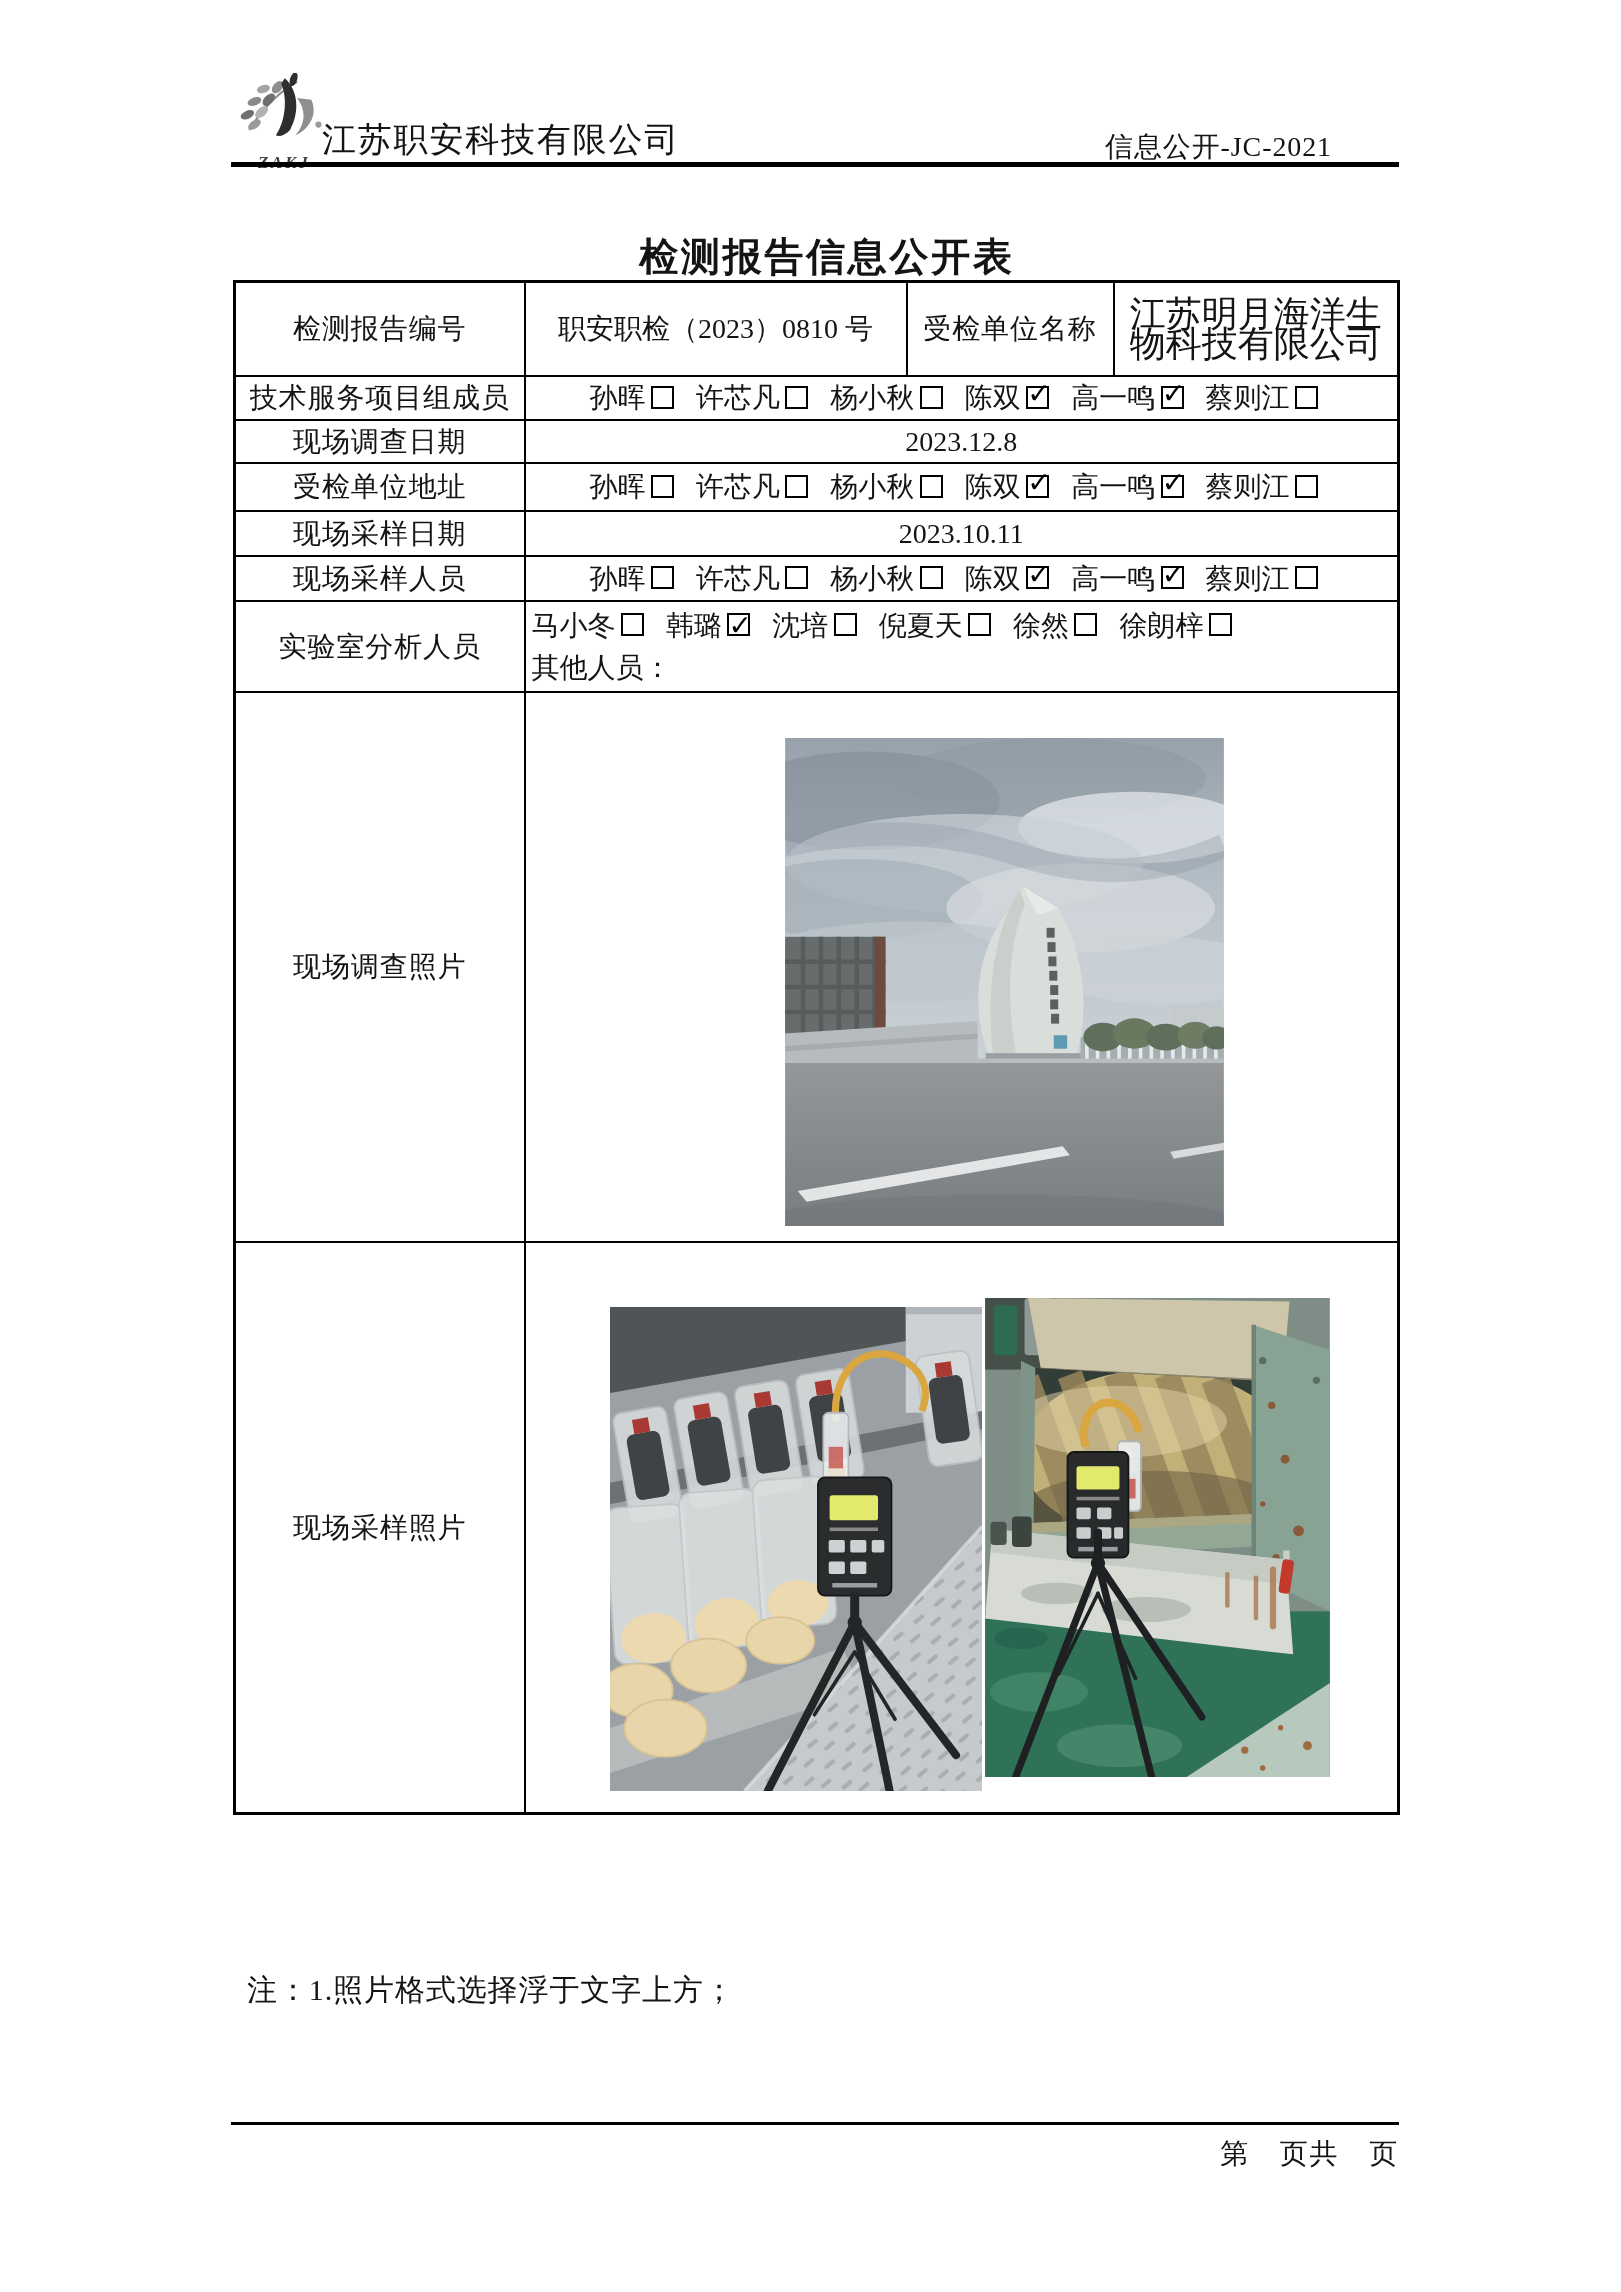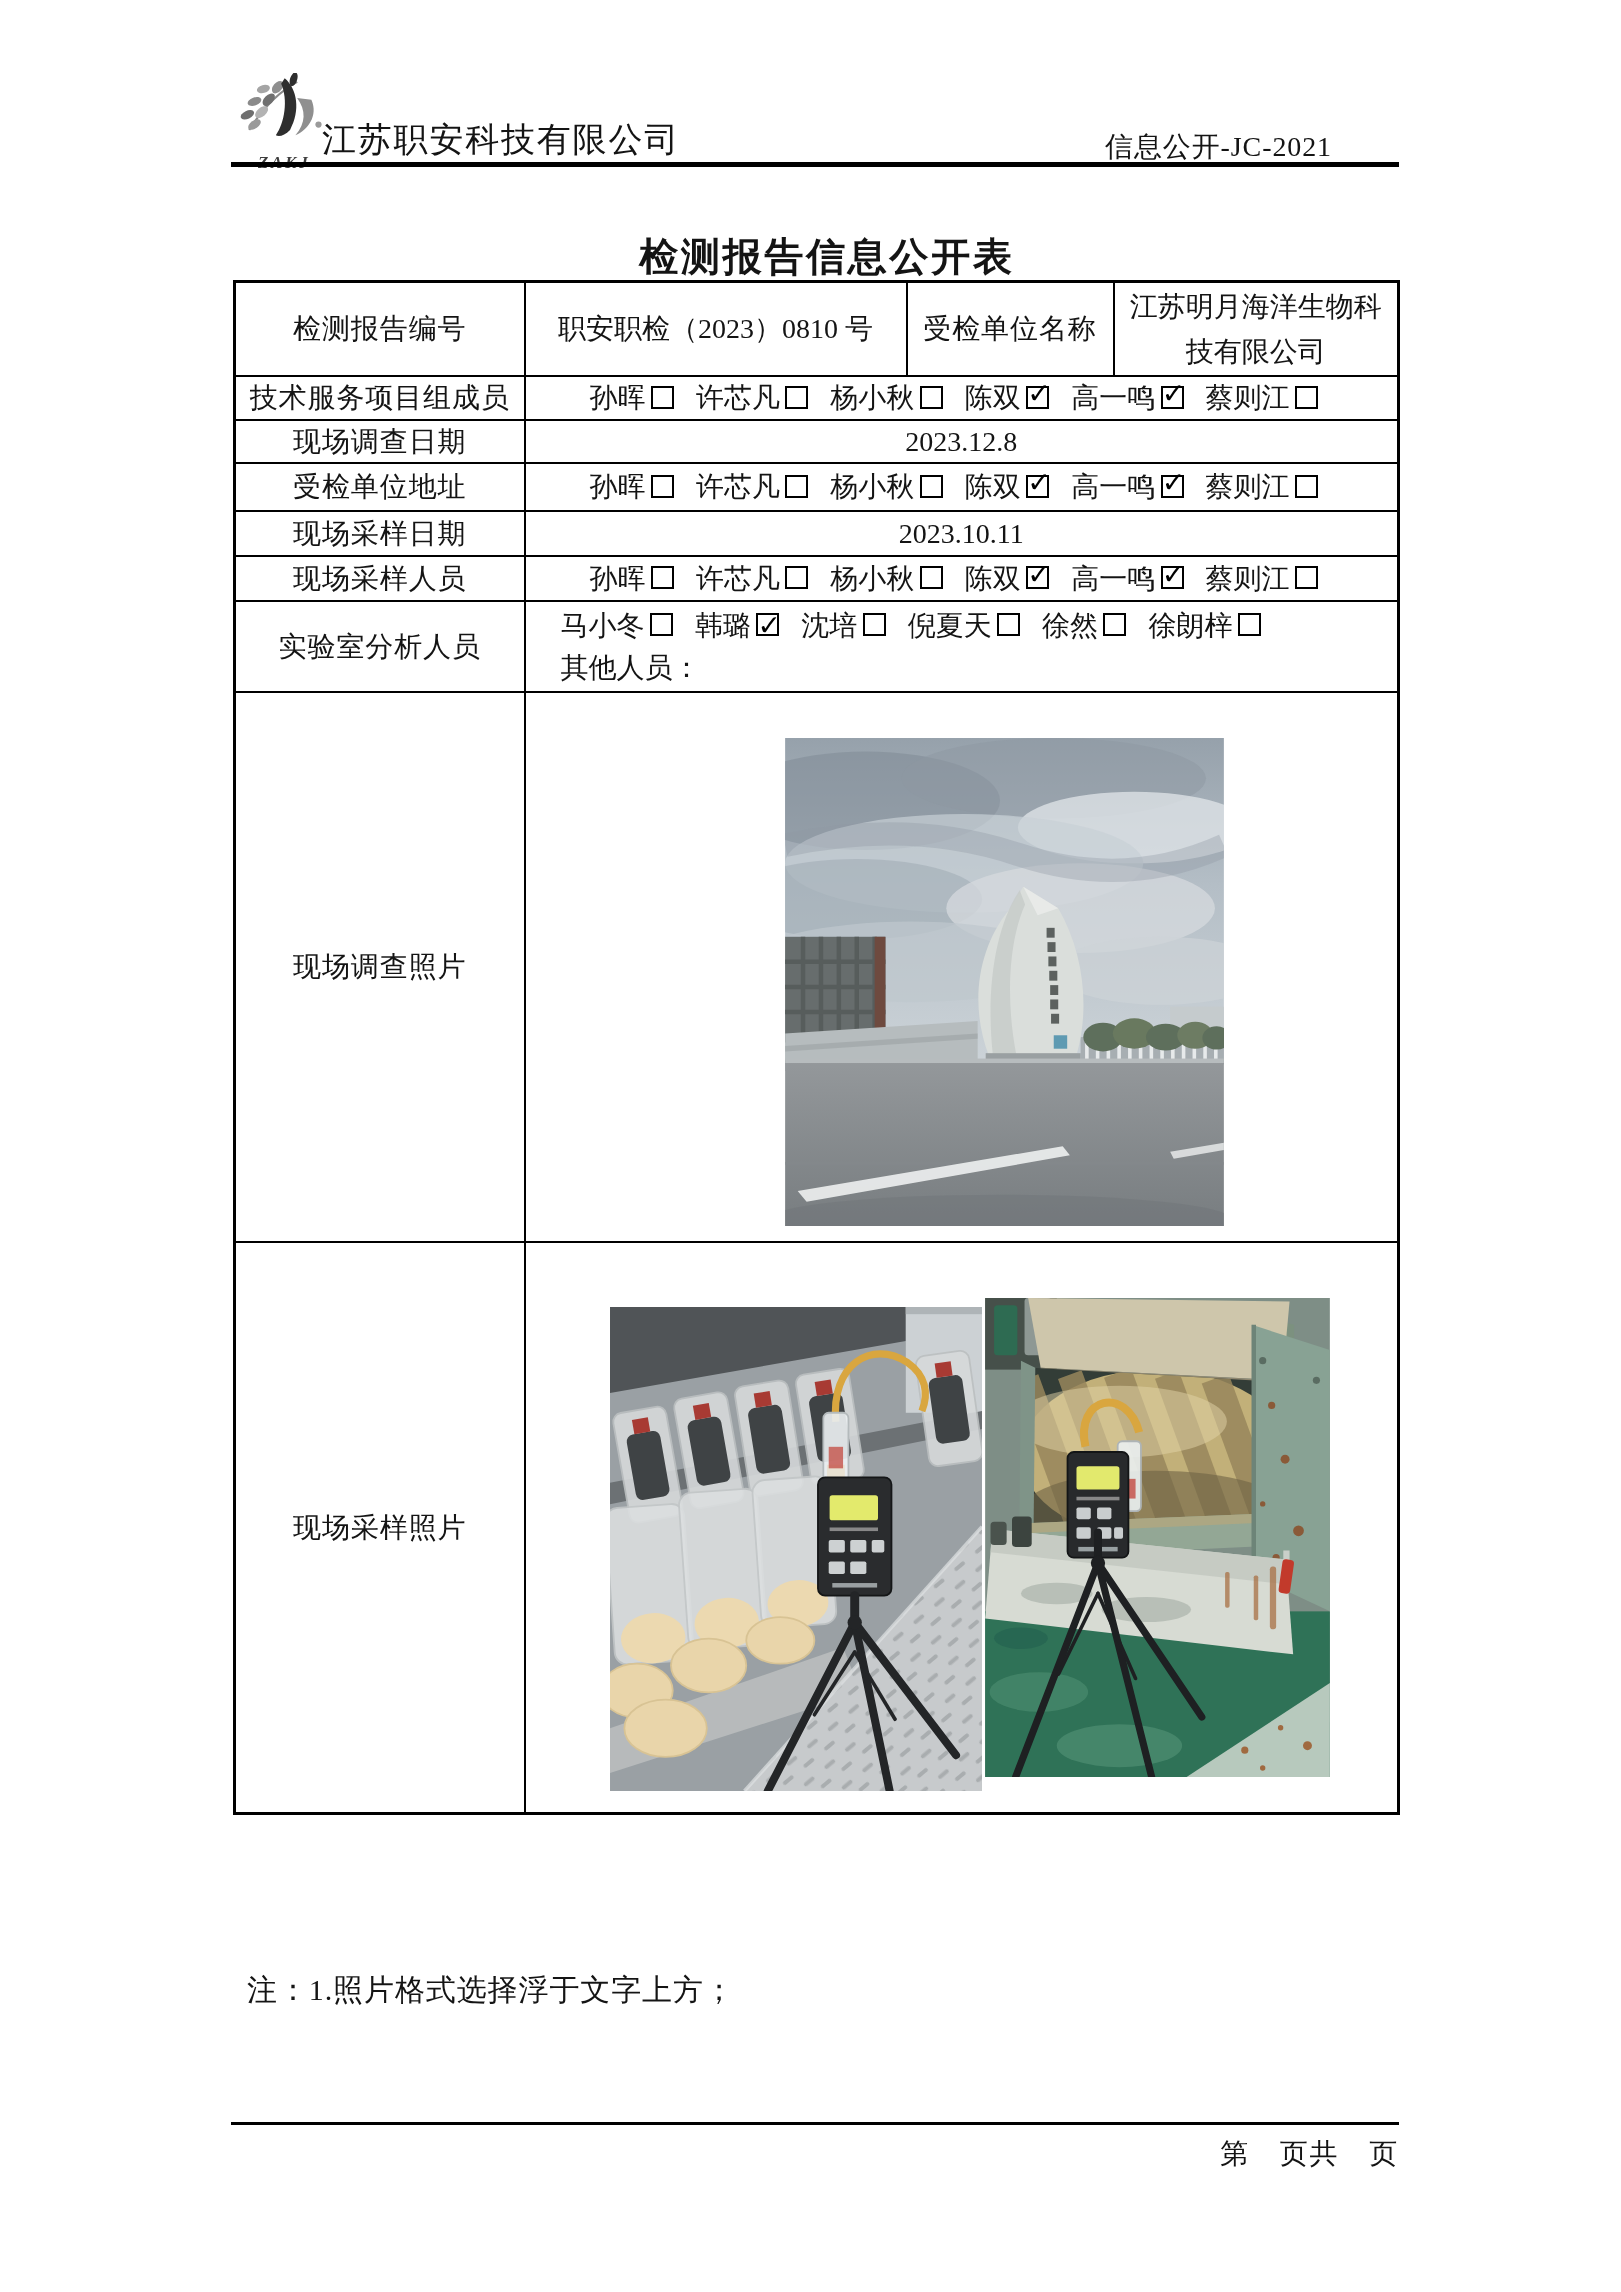--- a/index.html
+++ b/index.html
@@ -20,31 +20,31 @@
 
   
   .main-table{position:absolute;left:233px;top:280px;width:1164px;border-collapse:collapse;
               table-layout:fixed;border:3.6px solid #000;}
   .main-table td{border:2.7px solid #000;padding:0;text-align:center;vertical-align:middle;
                  font-size:28px;overflow:hidden;}
   .r1 td{height:92px}.r2 td{height:123px}.r3 td{height:42px}.r4 td{height:41px}
   .r5 td{height:46px}.r6 td{height:43px}.r7 td{height:43px}.r8 td{height:89px}
   .r9 td{height:50px}.r10 td{height:548px}.r11 td{height:569px}
   .cell-label{font-size:27px;letter-spacing:0.9px;}
-  .wrap-name{width:258px;margin:0 auto;line-height:45px;font-size:28px;}
+  .wrap-name{width:258px;margin:0 auto;line-height:30px;font-size:36px;}
   .wrap-addr{width:321px;margin:0 auto;line-height:57px;font-size:28px;letter-spacing:0.9px;}
   .val-bold{font-weight:bold;font-size:38px;letter-spacing:5.4px;}
   .people-cell{text-align:left;padding-left:19.7px;}
   .person{display:inline-block;margin-right:15px;white-space:nowrap;}
   .cb{display:inline-block;width:19px;height:19px;border:2.7px solid #000;margin-left:5.4px;
       vertical-align:-1.8px;position:relative;}
   .cb.checked::after{content:"✓";position:absolute;left:-0.9px;top:-10.7px;font-size:28px;
       font-weight:bold;color:#000;font-family:"DejaVu Sans",sans-serif;}
   .lab-cell{padding-top:5.4px;padding-bottom:5.4px;}
-  .lab-cell .ln{line-height:42px;text-align:left;padding-left:35px;}
+  .lab-cell .ln{line-height:42px;text-align:left;padding-left:6px;}
   .photo-cell{vertical-align:top;}
   .photoA{display:block;margin:29px 0 0 259px;}
   .photo-row2{display:flex;align-items:flex-start;padding:34px 0 0 84px;gap:3.6px;}
   .photoB{margin-top:9px;display:block;}
   .photoC{display:block;}
 
   
   .note{position:absolute;left:247px;top:1970px;font-size:30px;letter-spacing:0.9px;}
   .footer-rule{position:absolute;left:231px;top:2122px;width:1168px;height:2.7px;background:#000;}
   .footer-text{position:absolute;left:231px;top:2135px;width:1168px;text-align:right;

